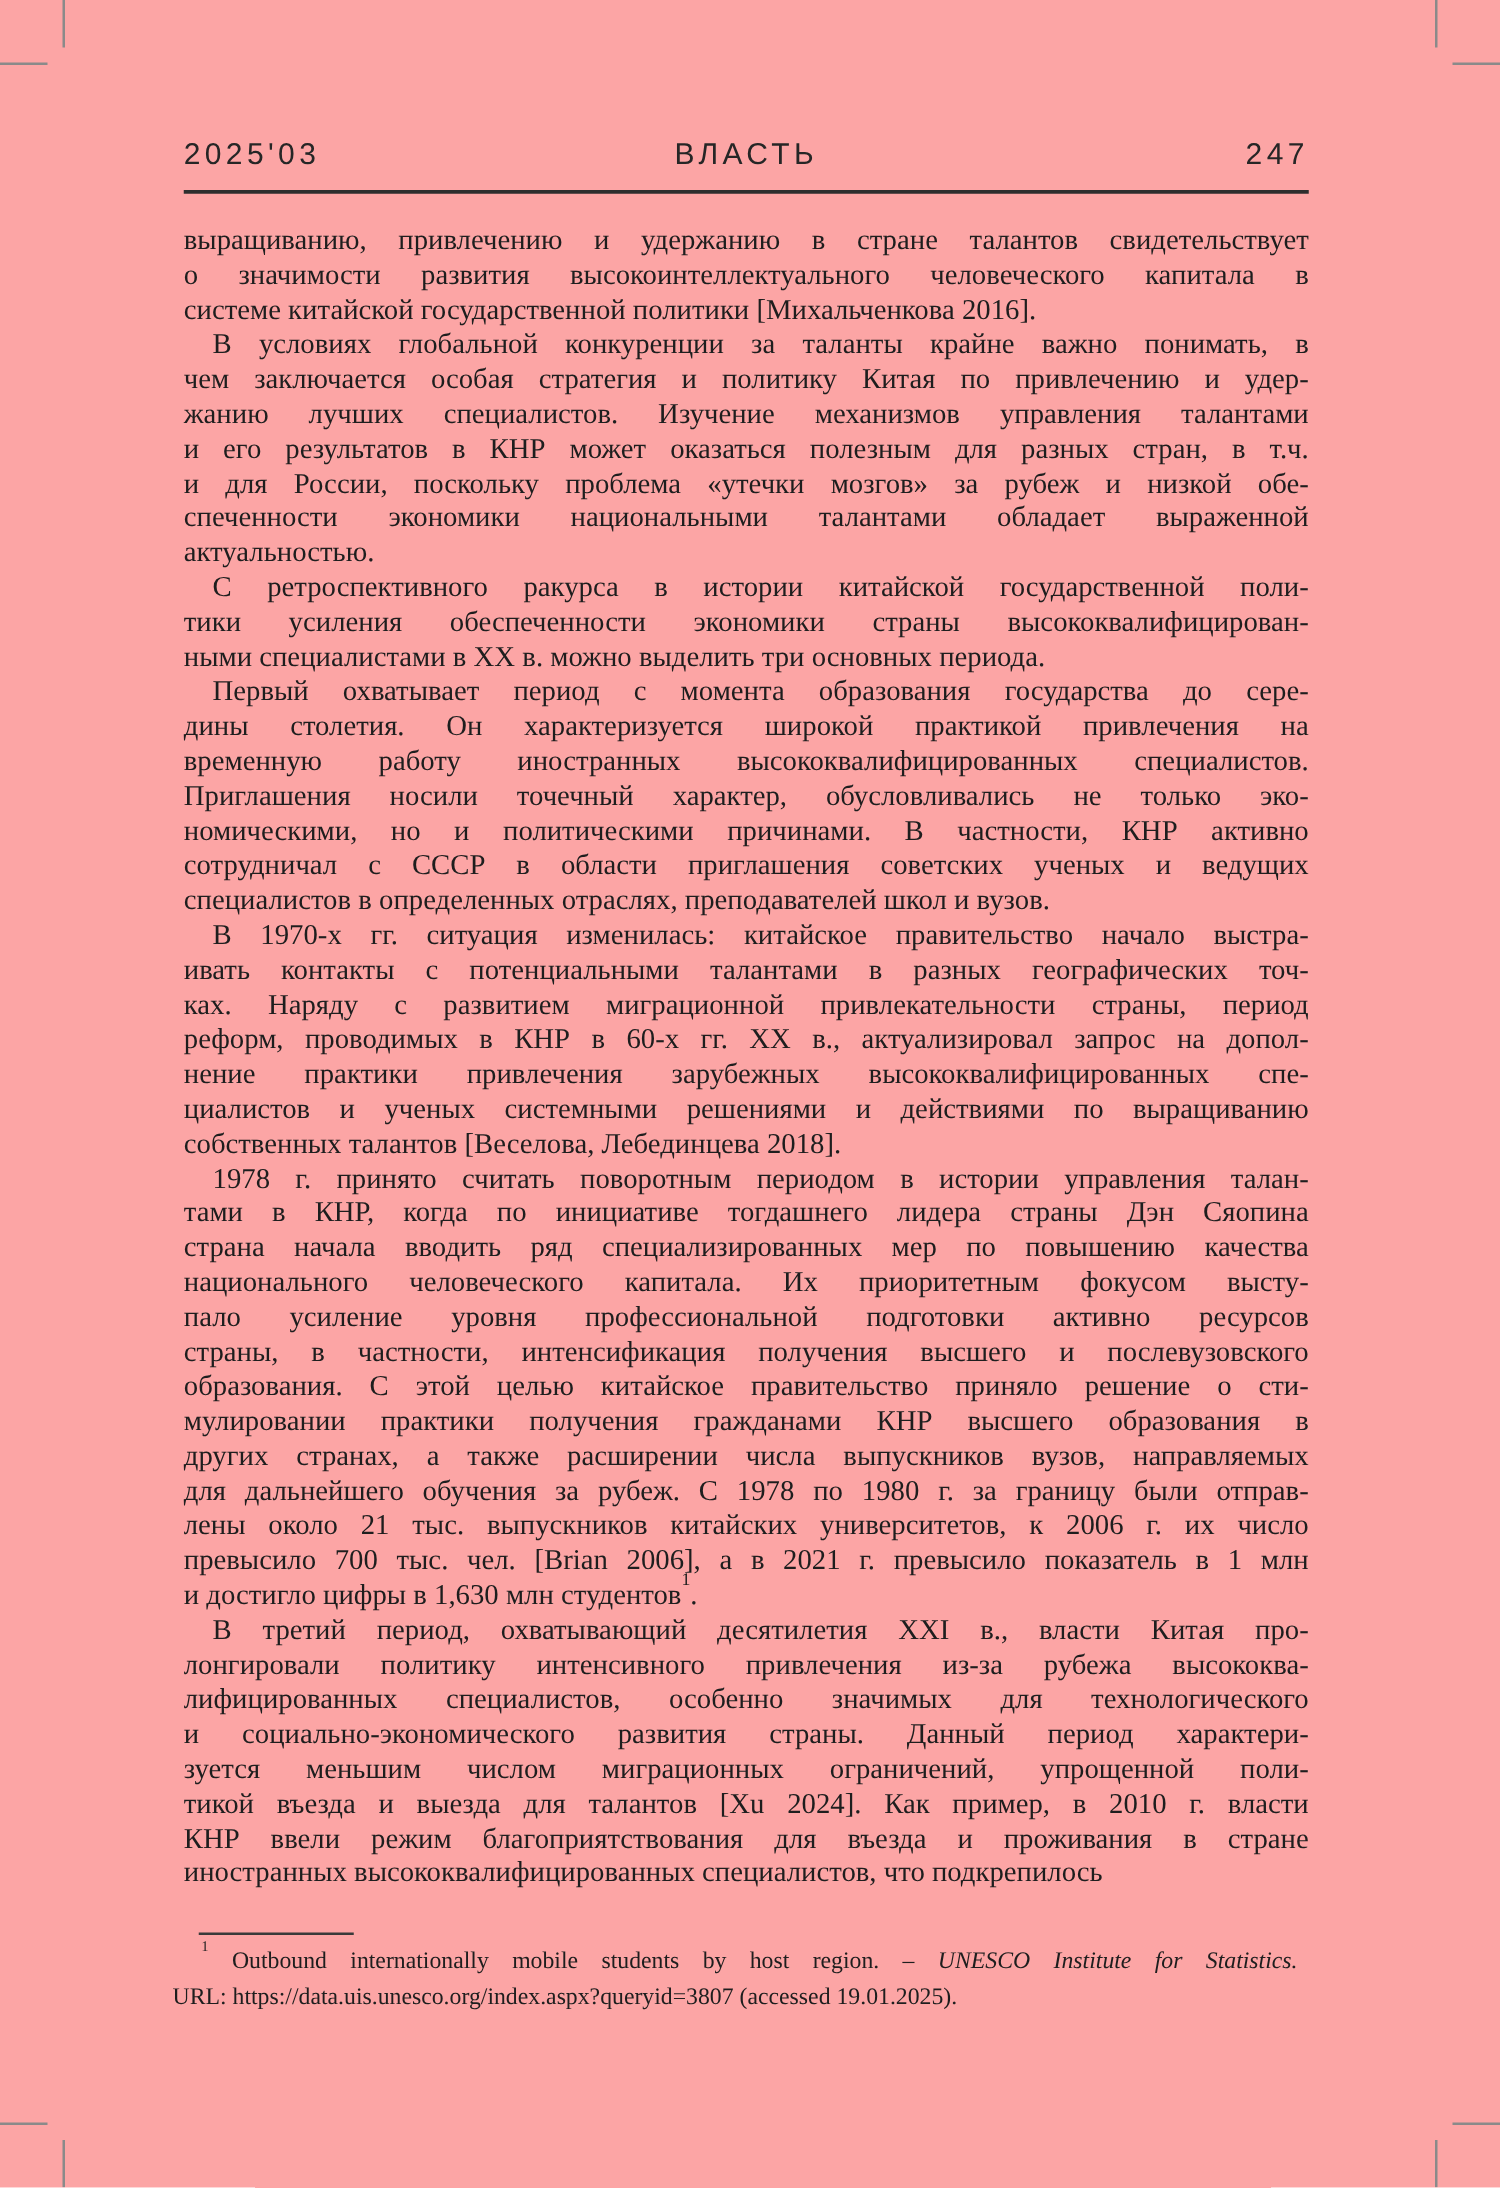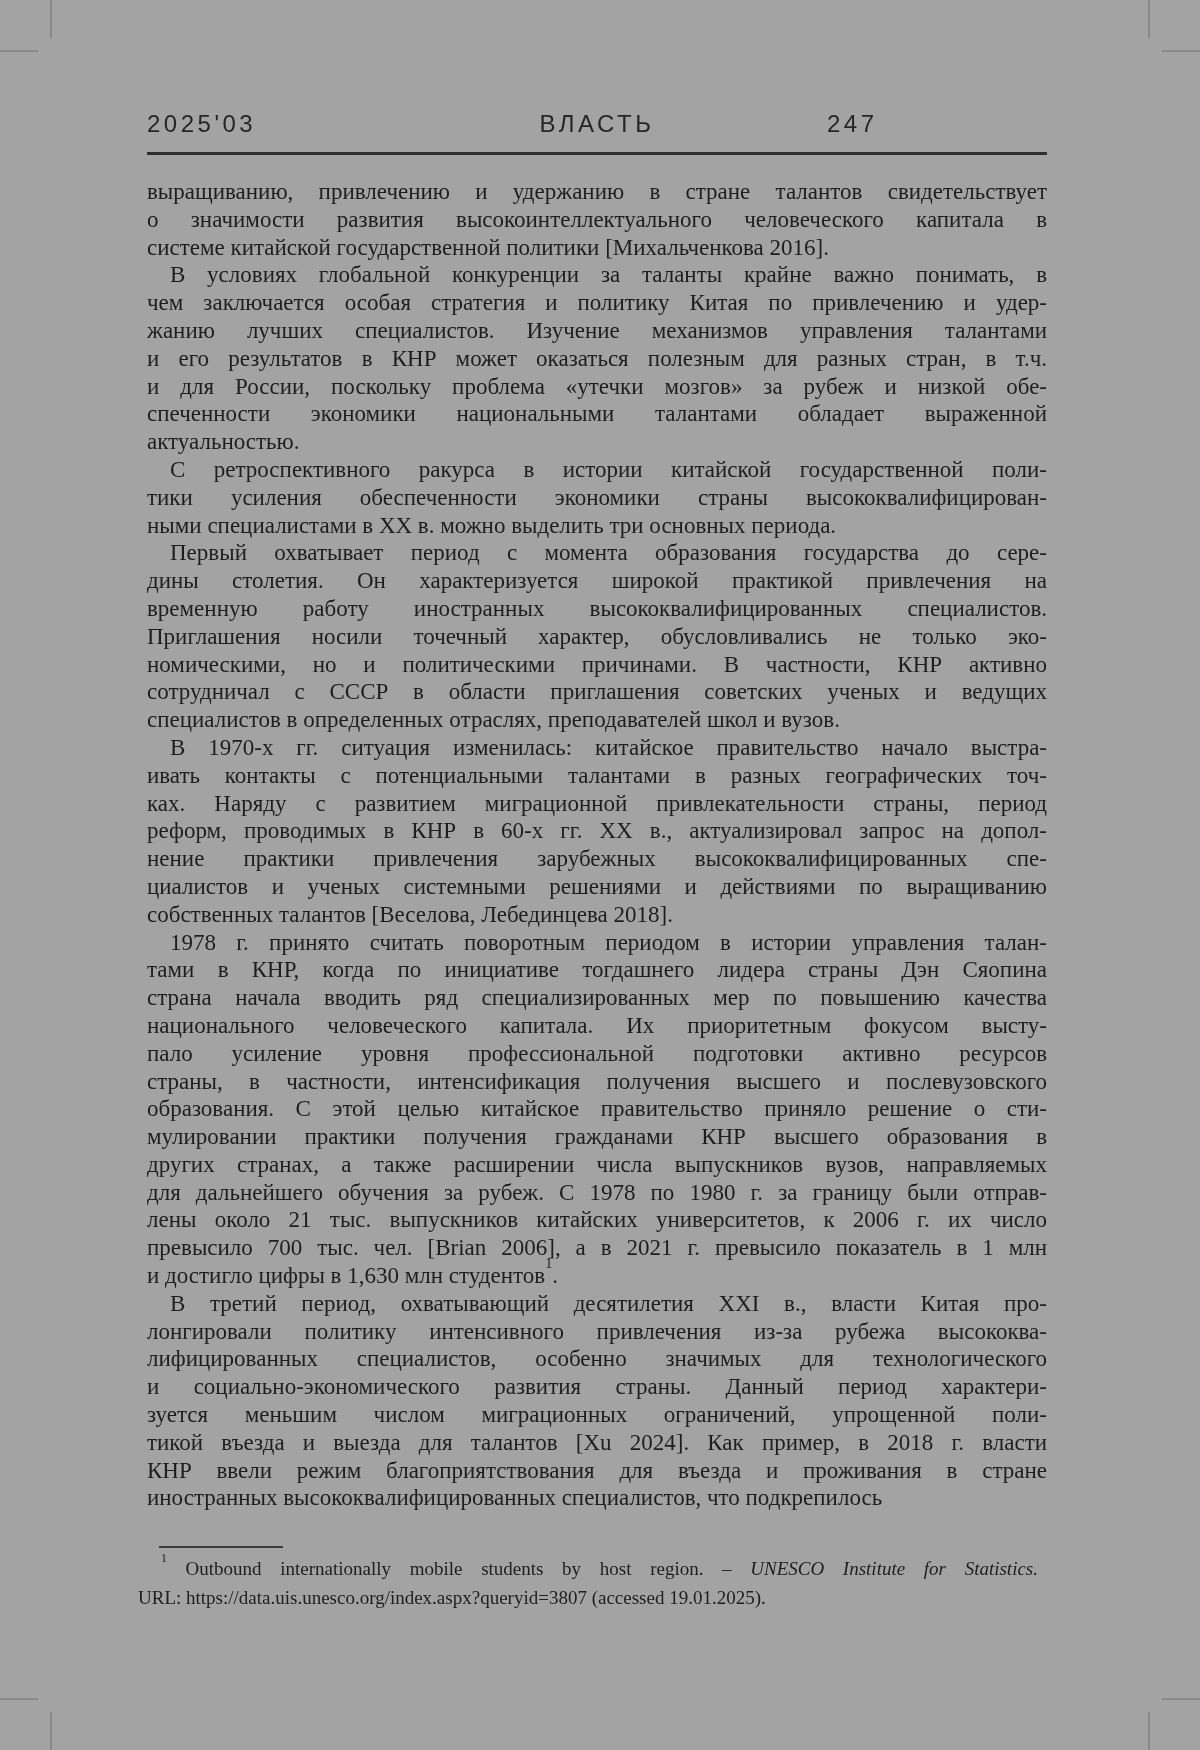--- a/index.html
+++ b/index.html
@@ -1,40 +1,40 @@
 <!DOCTYPE html>
 <html style="--ink: #1e1e1e;"><head>
 <meta charset="utf-8">
 <style>
   html, body { margin: 0; padding: 0; background: #ffffff; }
   .page {
     position: relative;
     width: 1200px;
     height: 1750px;
-    background: #a3a3a3;
+    background: #fca5a5;
     overflow: hidden;
     font-family: "Liberation Serif", serif;
     color: var(--ink, #1e1e1e);
   }
   .crop { position: absolute; background: #8a8a8a; }
   .crop.v { width: 2px; height: 38px; }
   .crop.h { width: 38px; height: 2px; }
 
   .header {
     position: absolute;
     left: 147px; top: 110px; width: 900px;
     display: flex; align-items: baseline;
     font-family: "Liberation Sans", sans-serif;
     font-size: 24px;
     letter-spacing: 3.5px;
     color: #262626;
   }
   .header .left  { width: 220px; text-align: left; }
   .header .mid   { flex: 1; text-align: center; }
-  .header .right { width: 220px; text-align: left; }
+  .header .right { width: 220px; text-align: right; }
 
   .header-rule {
     position: absolute;
     left: 147px; top: 152px;
     width: 900px; height: 3px;
     background: #2e2e2e;
   }
 
   .bodytext {
     position: absolute;
@@ -141,21 +141,21 @@
         <div class="line"><span>лены около 21 тыс. выпускников китайских университетов, к 2006 г. их число</span></div>
         <div class="line"><span>превысило 700 тыс. чел. [Brian 2006], а в 2021 г. превысило показатель в 1 млн</span></div>
         <div class="line endline"><span>и достигло цифры в 1,630 млн студентов</span><sup class="fnref">1</sup><span>.</span></div>
       </div>
       <div>
         <div class="line indent"><span>В третий период, охватывающий десятилетия XXI в., власти Китая про-</span></div>
         <div class="line"><span>лонгировали политику интенсивного привлечения из-за рубежа высококва-</span></div>
         <div class="line"><span>лифицированных специалистов, особенно значимых для технологического</span></div>
         <div class="line"><span>и социально-экономического развития страны. Данный период характери-</span></div>
         <div class="line"><span>зуется меньшим числом миграционных ограничений, упрощенной поли-</span></div>
-        <div class="line"><span>тикой въезда и выезда для талантов [Xu 2024]. Как пример, в 2018 г. власти</span></div>
+        <div class="line"><span>тикой въезда и выезда для талантов [Xu 2024]. Как пример, в 2010 г. власти</span></div>
         <div class="line"><span>КНР ввели режим благоприятствования для въезда и проживания в стране</span></div>
         <div class="line endline"><span>иностранных высококвалифицированных специалистов, что подкрепилось</span></div>
       </div>
     </main>
 
   <div class="fn-rule"></div>
   <div class="footnote" id="footnote-block">
       <div class="line indent"><sup class="fnref">1</sup><span> Outbound internationally mobile students by host region. – </span><span class="it">UNESCO Institute for Statistics.</span></div>
       <div class="line endline"><span>URL: https://data.uis.unesco.org/index.aspx?queryid=3807 (accessed 19.01.2025).</span></div>
     </div>

